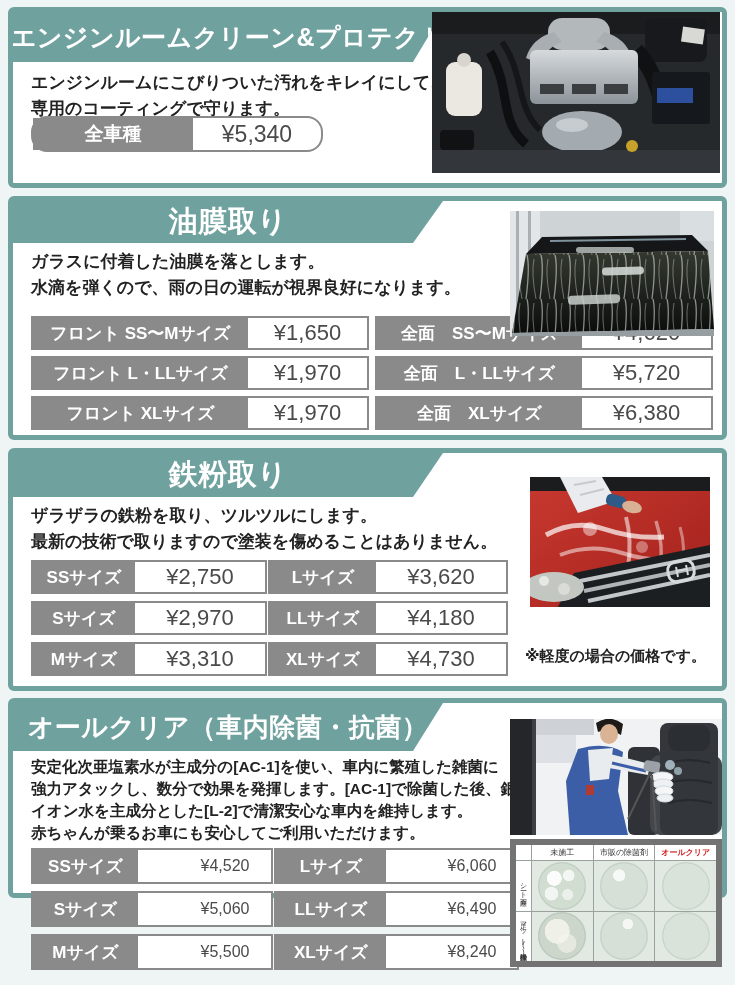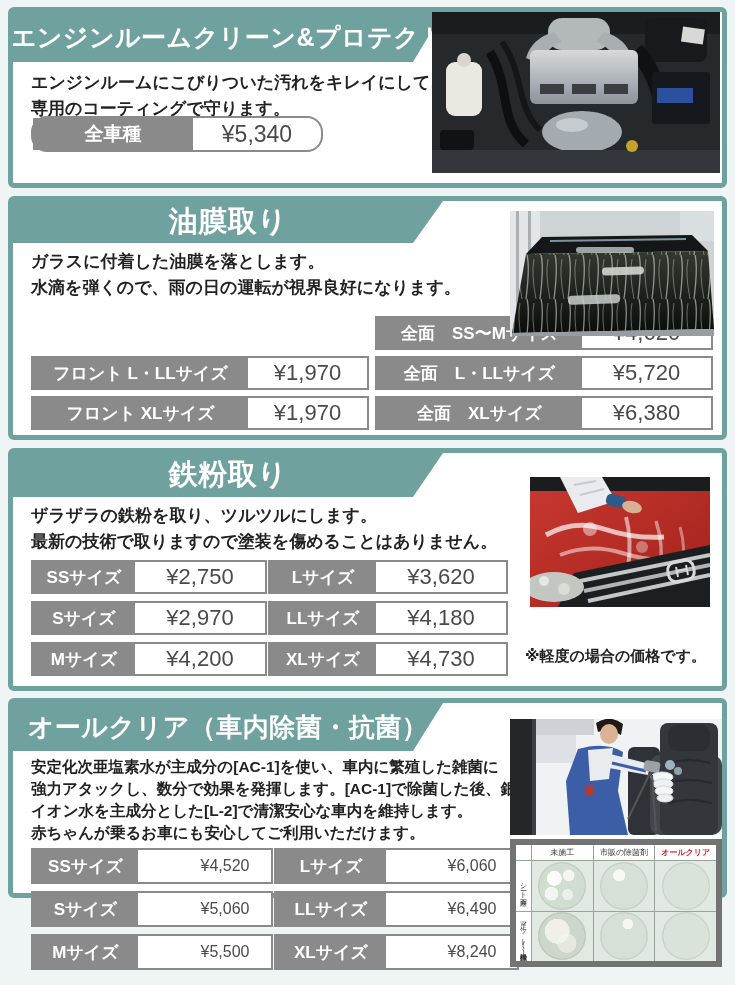--- a/index.html
+++ b/index.html
@@ -142,20 +142,24 @@
 
 <div class="card" id="card2">
   <div class="banner">
     <span>油膜取り</span>
   </div>
   <div class="desc" style="top:48px;">
     <div>ガラスに付着した油膜を落とします。</div>
     <div>水滴を弾くので、雨の日の運転が視界良好になります。</div>
   </div>
 
+  <div class="prow" style="left:18px;top:115px;width:338px;">
+    <div class="plabel" style="width:215px;">フロント SS〜Mサイズ</div>
+    <div class="pprice">¥1,650</div>
+  </div>
   <div class="prow" style="left:18px;top:155px;width:338px;">
     <div class="plabel" style="width:215px;">フロント L・LLサイズ</div>
     <div class="pprice">¥1,970</div>
   </div>
   <div class="prow" style="left:18px;top:195px;width:338px;">
     <div class="plabel" style="width:215px;">フロント XLサイズ</div>
     <div class="pprice">¥1,970</div>
   </div>
 
   <div class="prow" style="left:362px;top:115px;width:338px;">
@@ -212,21 +216,21 @@
   <div class="prow" style="left:18px;top:107px;width:236px;">
     <div class="plabel" style="width:102px;">SSサイズ</div>
     <div class="pprice">¥2,750</div>
   </div>
   <div class="prow" style="left:18px;top:148px;width:236px;">
     <div class="plabel" style="width:102px;">Sサイズ</div>
     <div class="pprice">¥2,970</div>
   </div>
   <div class="prow" style="left:18px;top:189px;width:236px;">
     <div class="plabel" style="width:102px;">Mサイズ</div>
-    <div class="pprice">¥4,200</div>
+    <div class="pprice">¥3,310</div>
   </div>
 
   <div class="prow" style="left:255px;top:107px;width:240px;">
     <div class="plabel" style="width:106px;">Lサイズ</div>
     <div class="pprice">¥3,620</div>
   </div>
   <div class="prow" style="left:255px;top:148px;width:240px;">
     <div class="plabel" style="width:106px;">LLサイズ</div>
     <div class="pprice">¥4,180</div>
   </div>

